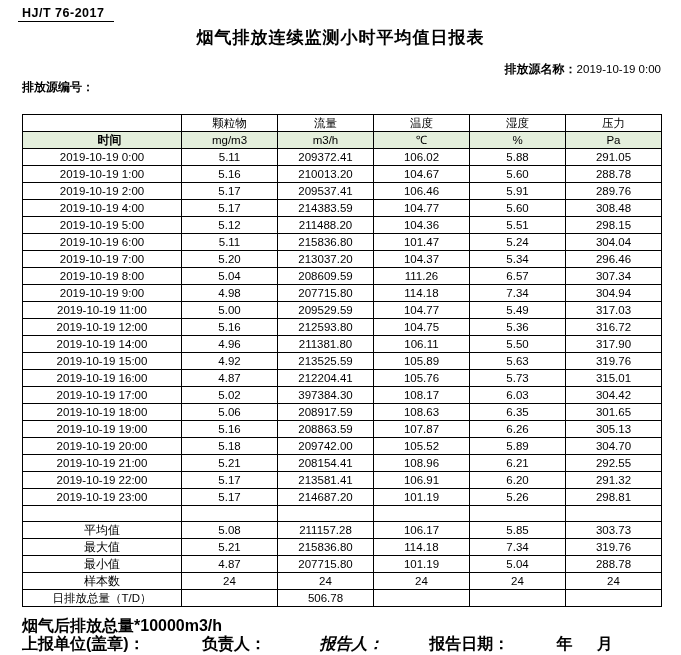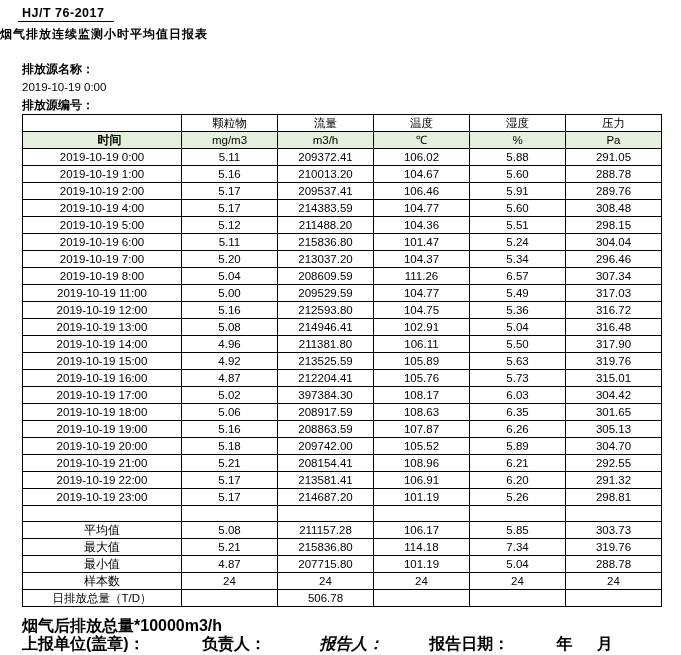--- a/index.html
+++ b/index.html
@@ -36,37 +36,37 @@
     left: 18px;
     top: 21px;
     width: 96px;
     border-bottom: 1.3px solid #000;
   }
   .doc-title {
     position: absolute;
     left: 0;
     right: 0;
     top: 26px;
-    font-size: 12px;
+    text-align: center;
+    font-size: 17px;
     font-weight: bold;
     letter-spacing: 1px;
   }
   .meta {
     position: absolute;
     left: 22px;
     top: 60px;
     width: 639px;
     font-size: 12px;
   }
   .meta .row {
     display: flex;
     justify-content: flex-end;
     align-items: baseline;
     line-height: 18px;
-    flex-direction: column;
   }
   .meta .label {
     font-weight: bold;
   }
   .meta .datetime {
     font-weight: normal;
     font-size: 11.5px;
   }
   .meta .row2 {
     line-height: 18px;
@@ -246,42 +246,42 @@
       </tr>
       <tr class="data">
         <td class="t">2019-10-19 8:00</td>
         <td>5.04</td>
         <td>208609.59</td>
         <td>111.26</td>
         <td>6.57</td>
         <td>307.34</td>
       </tr>
       <tr class="data">
+        <td class="t">2019-10-19 9:00</td>
+        <td>4.98</td>
+        <td>207715.80</td>
+        <td>114.18</td>
+        <td>7.34</td>
+        <td>304.94</td>
+      </tr>
+      <tr class="data">
         <td class="t">2019-10-19 11:00</td>
         <td>5.00</td>
         <td>209529.59</td>
         <td>104.77</td>
         <td>5.49</td>
         <td>317.03</td>
       </tr>
       <tr class="data">
         <td class="t">2019-10-19 12:00</td>
         <td>5.16</td>
         <td>212593.80</td>
         <td>104.75</td>
         <td>5.36</td>
         <td>316.72</td>
-      </tr>
-      <tr class="data">
-        <td class="t">2019-10-19 13:00</td>
-        <td>5.08</td>
-        <td>214946.41</td>
-        <td>102.91</td>
-        <td>5.04</td>
-        <td>316.48</td>
       </tr>
       <tr class="data">
         <td class="t">2019-10-19 14:00</td>
         <td>4.96</td>
         <td>211381.80</td>
         <td>106.11</td>
         <td>5.50</td>
         <td>317.90</td>
       </tr>
       <tr class="data">

